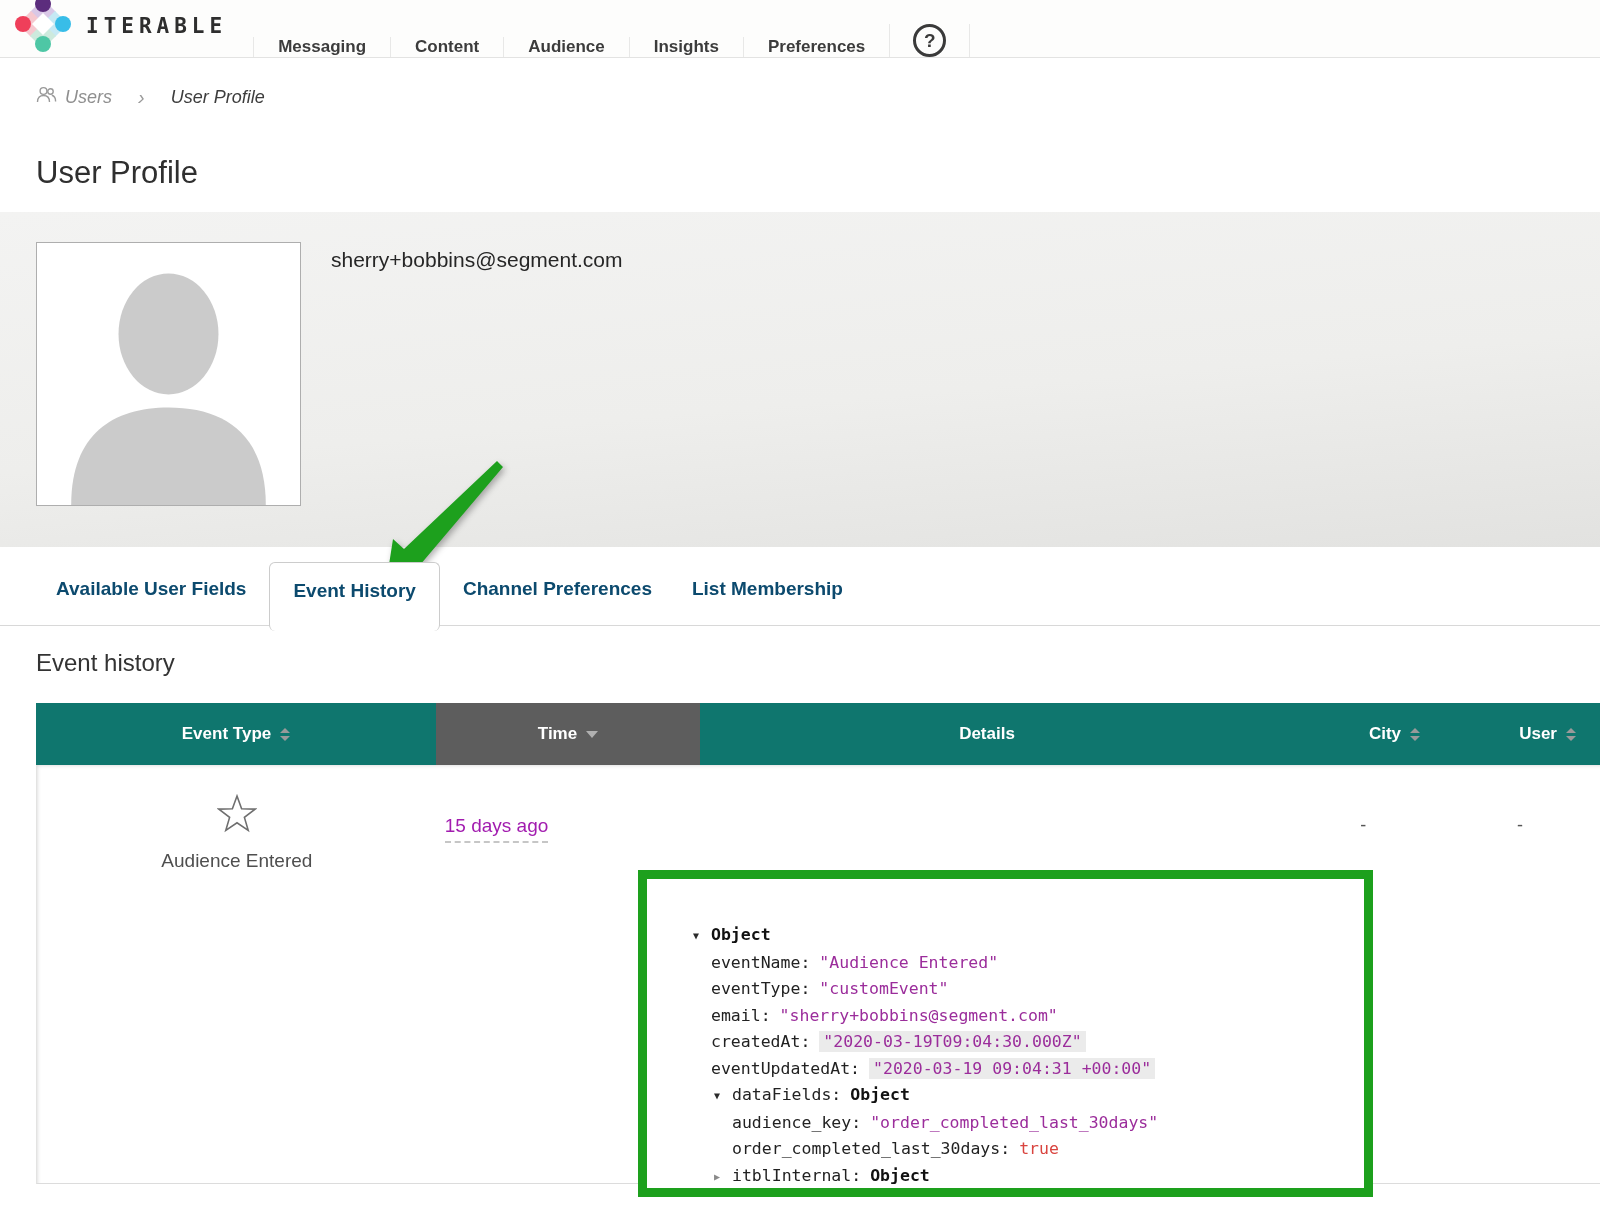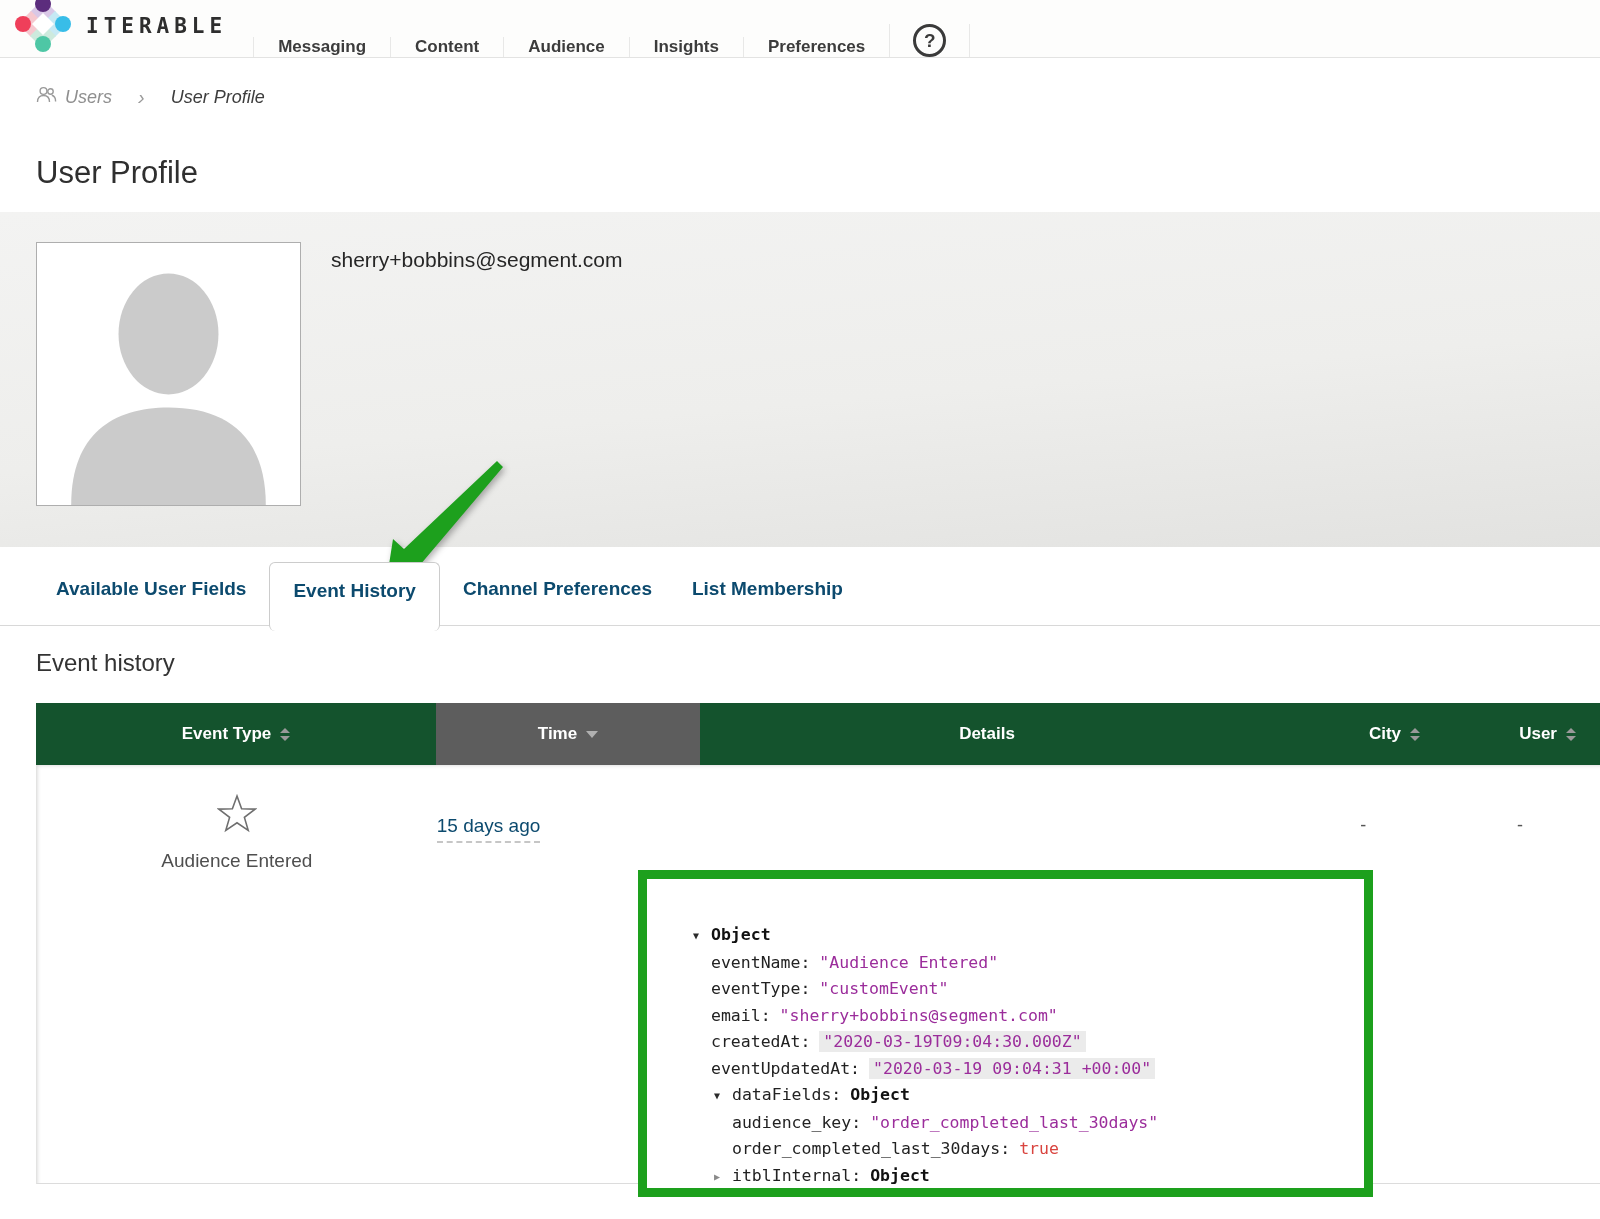--- a/index.html
+++ b/index.html
@@ -66,21 +66,21 @@
   }
   .tab.active {
     position:relative; z-index:2; background:#fff;
     border:1px solid #cccccc; border-bottom:none; border-radius:6px;
     margin:0 3px -6px; padding:17px 23px 29px;
   }
   
   h2.section-heading { margin:22px 0 25px 36px; font-size:24px; line-height:30px; font-weight:500; color:#333; }
   
   .table-wrap { margin-left:36px; width:1564px; }
-  .thead { display:flex; height:62px; background:#14532d; color:#fff; font-size:17px; font-weight:bold; }
+  .thead { display:flex; height:62px; background:#0f766e; color:#fff; font-size:17px; font-weight:bold; }
   .th { display:flex; align-items:center; justify-content:center; cursor:pointer; }
   .th-event { width:400px; }
   .th-time  { width:264px; background:#5d5d5d; }
   .th-details { width:574px; cursor:default; }
   .th-city  { width:154px; justify-content:flex-end; padding-right:8px; }
   .th-state { width:160px; justify-content:flex-end; padding-right:12px; }
   .sort-both { display:inline-flex; flex-direction:column; gap:3px; margin-left:9px; }
   .sort-both i { display:block; width:0; height:0; border-left:5px solid transparent; border-right:5px solid transparent; }
   .sort-both i.up   { border-bottom:5px solid #9a9a9a; }
   .sort-both i.down { border-top:5px solid #9a9a9a; }
@@ -88,22 +88,22 @@
     border-left:6px solid transparent; border-right:6px solid transparent; border-top:7px solid #b0b0b0; }
   .tbody-row {
     display:flex; height:419px; background:#fff;
     border-left:1px solid #e3e3e2; border-bottom:1px solid #dcdcdc;
     box-shadow:inset 3px 3px 4px -3px rgba(0,0,0,.18);
   }
   .td-event { width:400px; display:flex; flex-direction:column; align-items:center; padding-top:28px; }
   .td-event .evt-label { margin-top:12px; font-size:19px; color:#4f4f4f; }
   .td-time { width:276px; padding-top:50px; }
   .time-tooltip {
-    display:inline-block; font-size:19px; color:#0c4a6e;
-    border-bottom:2px dashed #c6c6c6; padding-bottom:4px; cursor:help;
+    display:inline-block; font-size:19px; color:#a21caf;
+    border-bottom:2px dashed #c6c6c6; padding-bottom:4px; cursor:help;margin-left:8px;
   }
   .td-details { width:574px; }
   .td-city  { width:154px; padding-top:50px; text-align:center; font-size:18px; color:#555; }
   .td-state { width:160px; padding-top:50px; text-align:center; font-size:18px; color:#555; }
   
   .json-panel {
     position:absolute; left:638px; top:870px; width:735px; height:327px;
     background:#fff; border:9px solid #1da01d;
     padding:43px 8px 0 46px;
     font-family:"DejaVu Sans Mono", monospace; font-size:16.5px; line-height:26.5px; color:#222;

